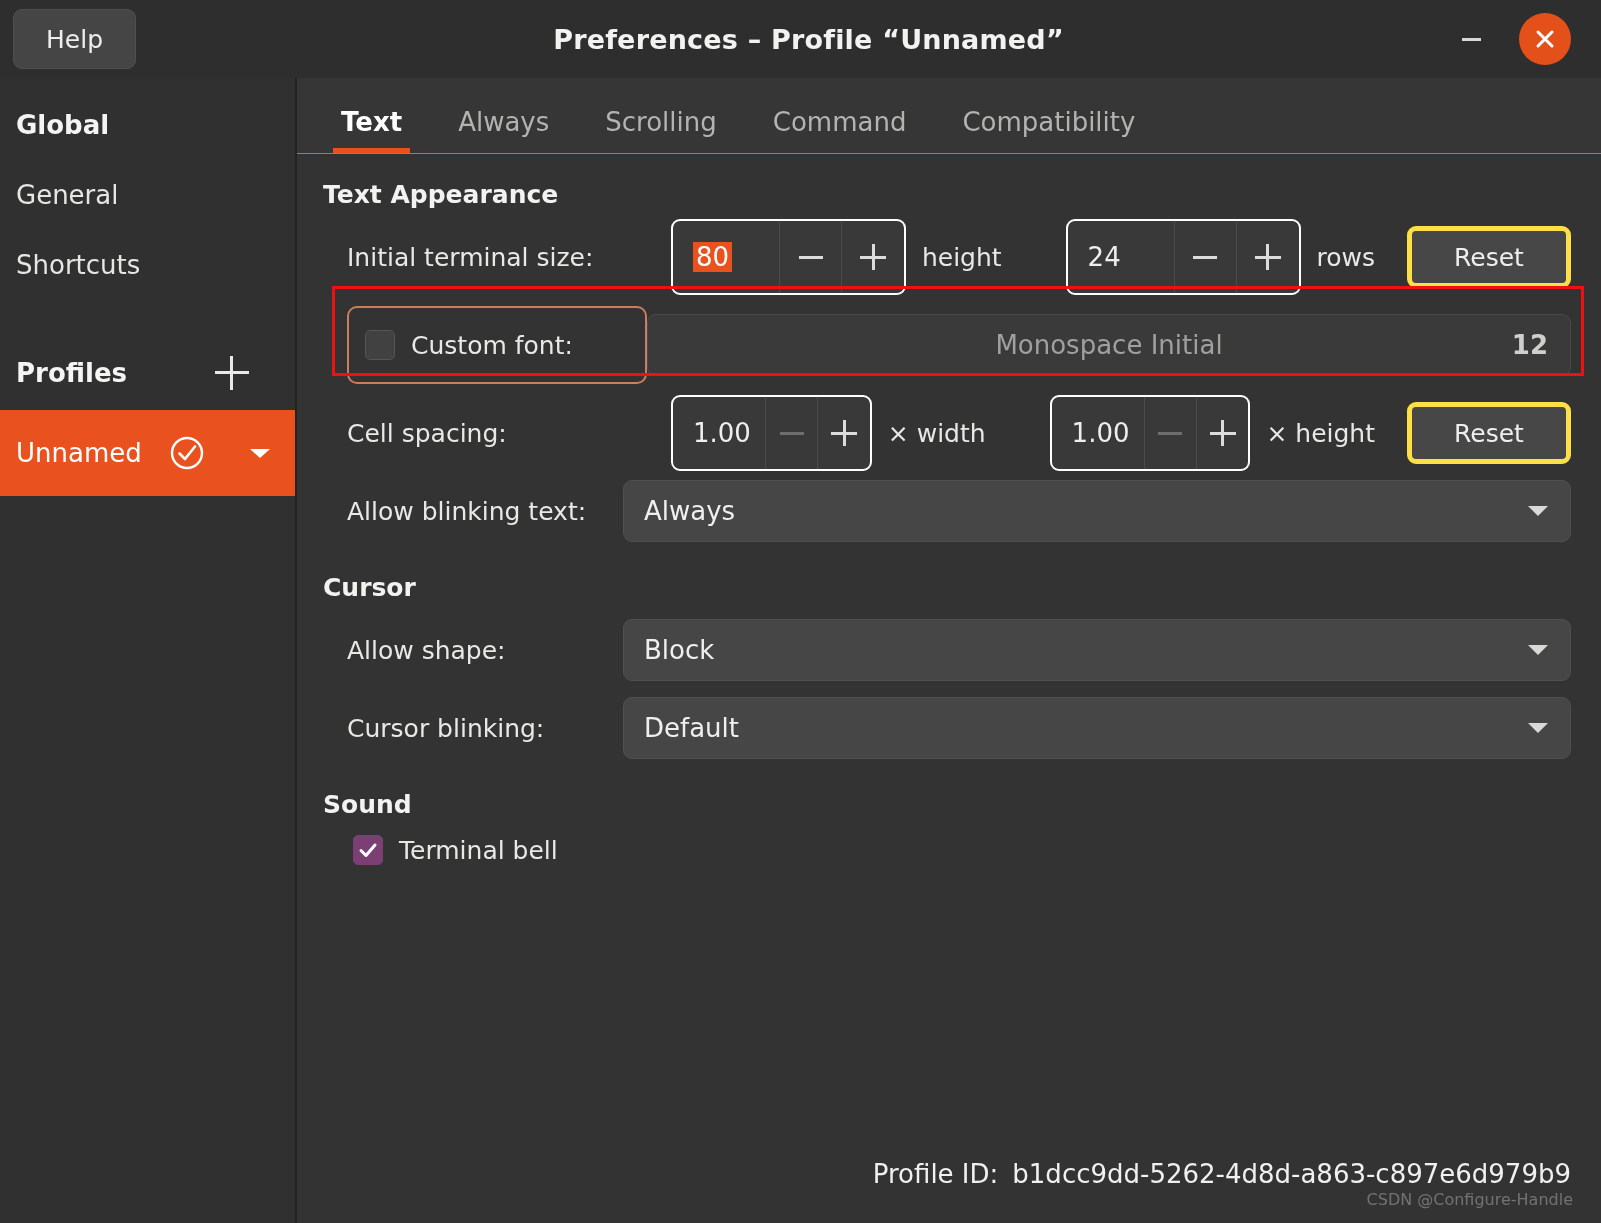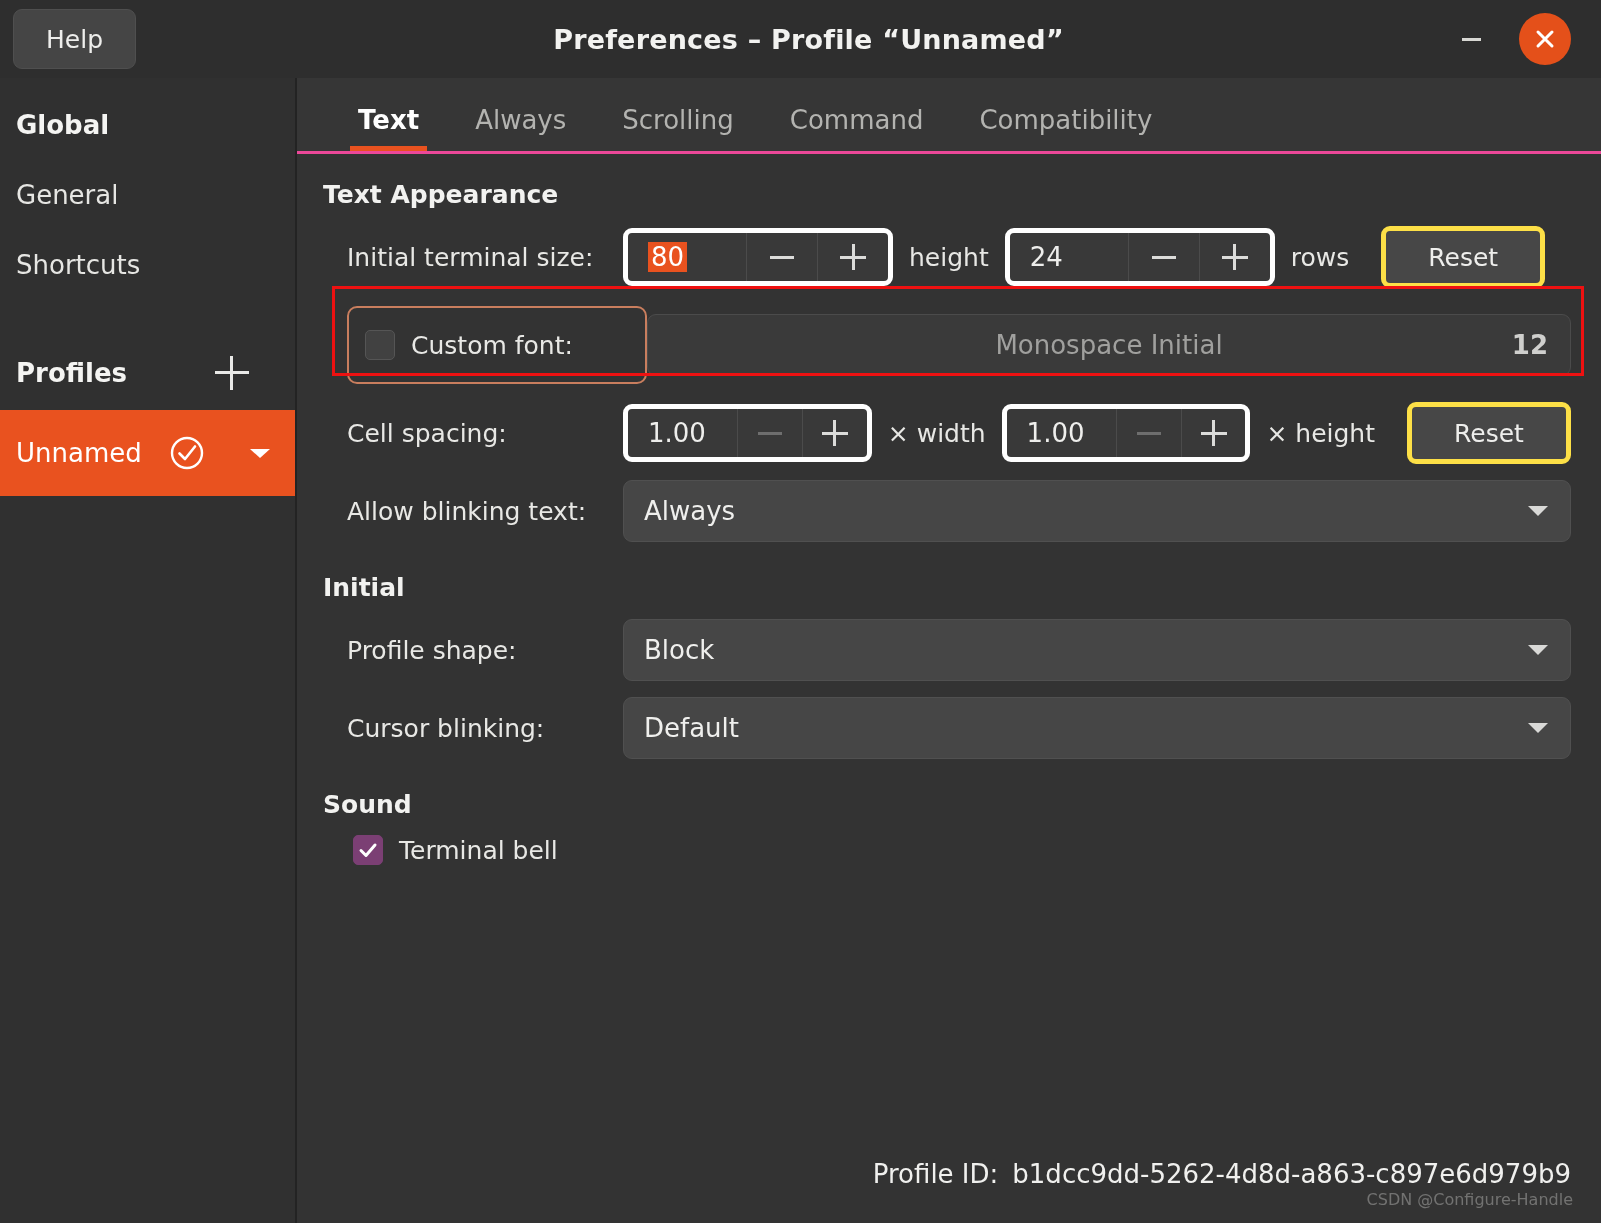--- a/index.html
+++ b/index.html
@@ -149,22 +149,22 @@
     min-width: 0;
     position: relative;
   }
 
   
   .tabs {
     height: 76px;
     flex: 0 0 76px;
     display: flex;
     align-items: flex-end;
-    padding-left: 33px;
-    border-bottom: 3px solid #ec4899;
+    padding-left: 16px;
+    border-bottom: 1px solid #ec4899;
     background: #363636;
   }
   .tab {
     position: relative;
     font-size: 26px;
     color: #b3b3b0;
     padding: 0 28px 16px 28px;
     cursor: pointer;
     white-space: nowrap;
   }
@@ -208,25 +208,26 @@
   .unit {
     font-size: 25px;
     color: #e8e8e5;
     padding: 0 16px;
     white-space: nowrap;
   }
 
   
   .spin {
     display: flex;
-    height: 58px;
-    border: 5px solid #ffffff;
+    height: 76px;
+    border: 2px solid #ffffff;
     border-radius: 9px;
     background: #393939;
     overflow: hidden;
+    margin-left: 48px;
   }
   .spin .val {
     width: 118px;
     display: flex;
     align-items: center;
     padding-left: 20px;
     font-size: 26px;
     color: #eeeeec;
     cursor: text;
   }
@@ -516,24 +517,24 @@
         </div>
 
         <div class="row">
           <div class="row-label">Allow blinking text:</div>
           <div class="combo">
             <span class="cval">Always</span>
             <span class="carrow"></span>
           </div>
         </div>
 
-        <div class="section-title sp">Initial</div>
+        <div class="section-title sp">Cursor</div>
 
         <div class="row">
-          <div class="row-label">Profile shape:</div>
+          <div class="row-label">Allow shape:</div>
           <div class="combo">
             <span class="cval">Block</span>
             <span class="carrow"></span>
           </div>
         </div>
 
         <div class="row">
           <div class="row-label">Cursor blinking:</div>
           <div class="combo">
             <span class="cval">Default</span>

